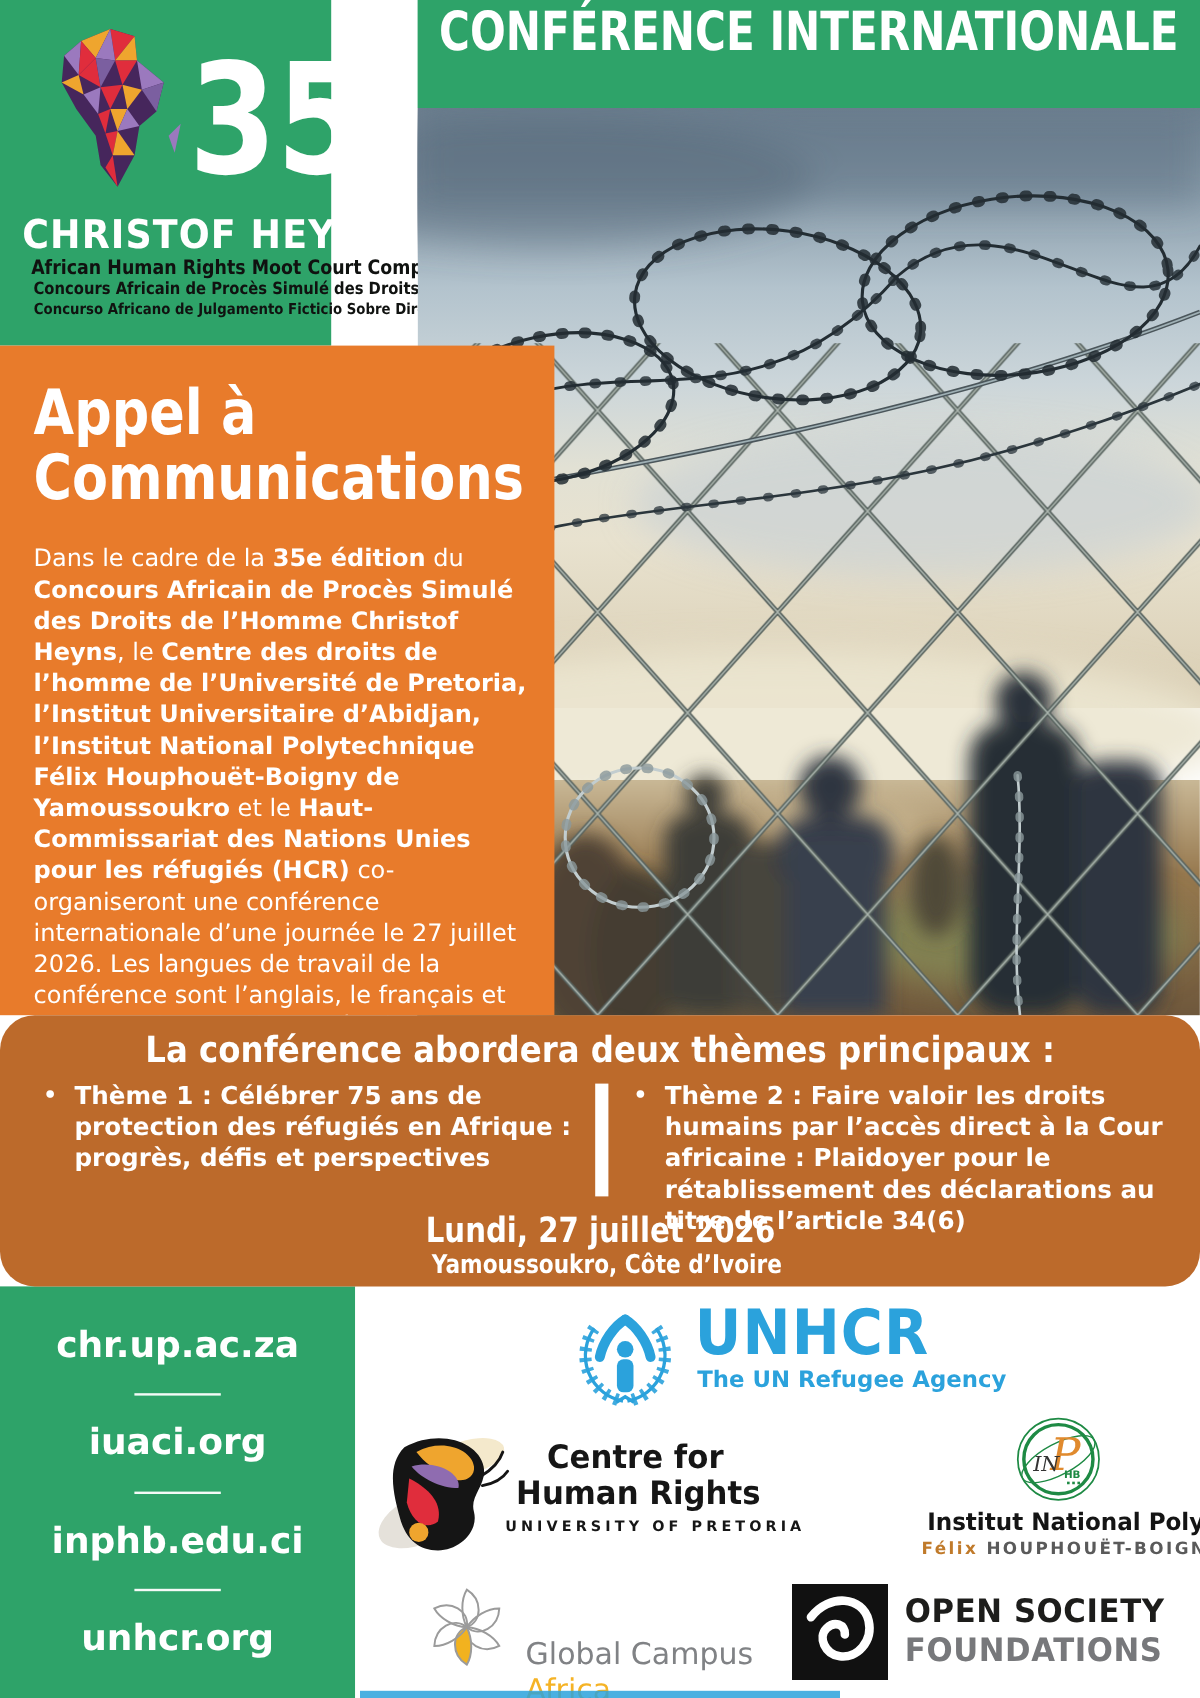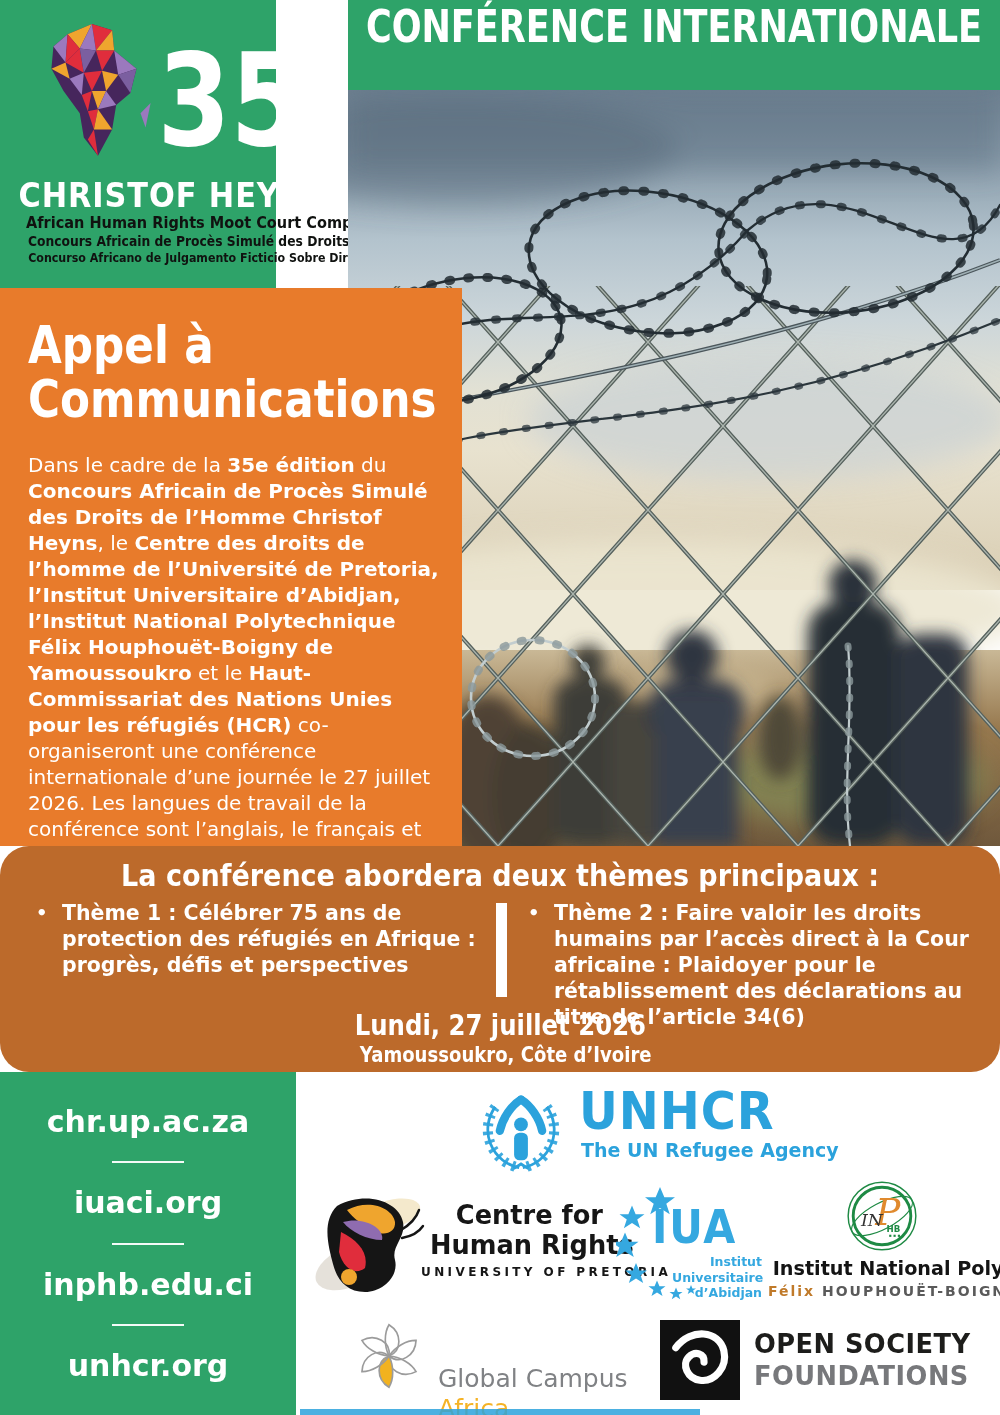--- a/index.html
+++ b/index.html
@@ -301,40 +301,20 @@
       <circle cx="42" cy="89" r="8" fill="#EFA52E"></circle>
       <path d="M94,42 C104,36 110,28 112,22 M95,50 C106,48 112,44 116,38" stroke="#151515" stroke-width="2.4" fill="none" stroke-linecap="round"></path>
     </svg>
     <div class="chr-text">
       <div class="chr-l1">Centre for</div>
       <div class="chr-l2">Human Rights</div>
       <div class="chr-l3">UNIVERSITY OF PRETORIA</div>
     </div>
   </div>
 
-  <div class="abs iua-logo">
-    <svg class="iua-stars" viewBox="0 0 90 120">
-      <defs>
-        <polygon id="star" points="0,-10 2.9,-3.1 10,-3.1 4.2,1.2 6.5,8.1 0,4 -6.5,8.1 -4.2,1.2 -10,-3.1 -2.9,-3.1" fill="#35A8E0"></polygon>
-      </defs>
-      <use href="#star" transform="translate(44,16) scale(1.5)"></use>
-      <use href="#star" transform="translate(16,32) scale(1.25)"></use>
-      <use href="#star" transform="translate(9,60) scale(1.35)"></use>
-      <use href="#star" transform="translate(20,88) scale(1.1)"></use>
-      <use href="#star" transform="translate(41,103) scale(0.85)"></use>
-      <use href="#star" transform="translate(60,108) scale(0.65)"></use>
-      <use href="#star" transform="translate(75,104) scale(0.5)"></use>
-    </svg>
-    <div class="iua-acronym">IUA</div>
-    <div class="iua-text">
-      <div>Institut</div>
-      <div>Universitaire</div>
-      <div>d’Abidjan</div>
-    </div>
-  </div>
 
   <div class="abs inp-logo">
     <svg class="inp-emblem" viewBox="0 0 100 100">
       <circle cx="50" cy="50" r="47" fill="#fff" stroke="#1E8A44" stroke-width="2"></circle>
       <circle cx="50" cy="50" r="40" fill="none" stroke="#1E8A44" stroke-width="4"></circle>
       <ellipse cx="50" cy="50" rx="47" ry="18" fill="none" stroke="#1E8A44" stroke-width="1.6" transform="rotate(-28 50 50)"></ellipse>
       <text x="58" y="62" font-size="52" font-family="DejaVu Serif, serif" font-style="italic" fill="#E08A2E" text-anchor="middle">P</text>
       <text x="36" y="64" font-size="24" font-family="DejaVu Serif, serif" font-style="italic" fill="#333" text-anchor="middle">IN</text>
       <text x="66" y="72" font-size="12" font-weight="bold" fill="#1E8A44" text-anchor="middle">HB</text>
       <g fill="#1E8A44">

